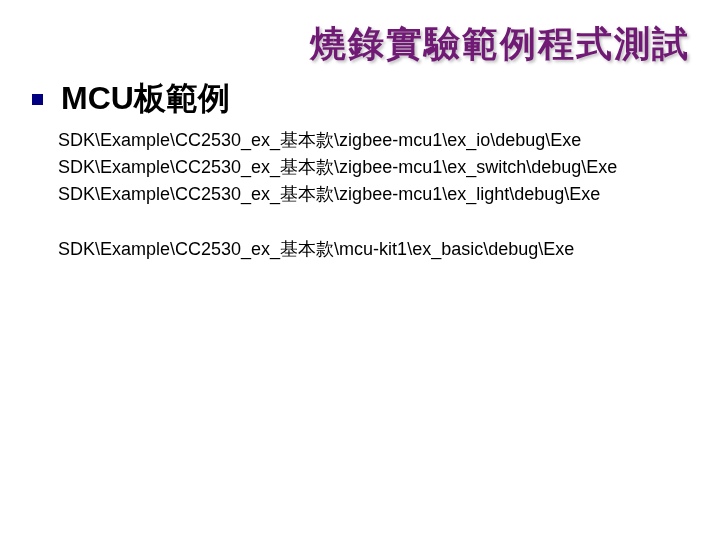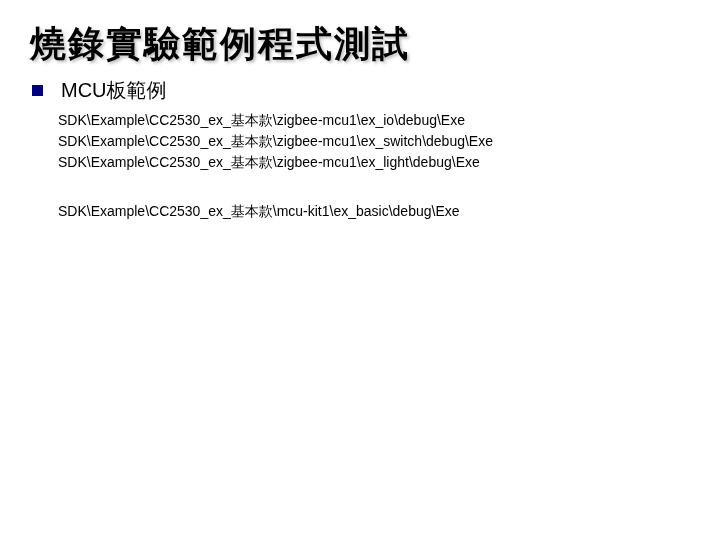--- a/index.html
+++ b/index.html
@@ -14,22 +14,22 @@
       font-family: "Microsoft JhengHei", "PMingLiU", Arial, sans-serif;
       position: relative;
       overflow: hidden;
     }
     .slide {
       padding: 20px 30px 20px 30px;
     }
     .title {
       font-size: 36px;
       font-weight: bold;
-      color: #000000;
-      text-align: left;
+      color: #701a75;
+      text-align: right;
       margin-bottom: 8px;
       letter-spacing: 2px;
       text-shadow: 2px 2px 3px rgba(100,100,100,0.4);
     }
     .subtitle {
       font-size: 17px;
       font-weight: bold;
       color: #000000;
       margin-left: 110px;
       margin-bottom: 30px;
@@ -41,30 +41,30 @@
     }
     .bullet {
       width: 11px;
       height: 11px;
       background: #000080;
       margin-right: 18px;
       margin-left: 2px;
       flex-shrink: 0;
     }
     .section-heading {
-      font-size: 20px;
-      font-weight: normal;
+      font-size: 32px;
+      font-weight: bold;
       color: #000000;
     }
     .path-list {
       margin-left: 28px;
       margin-bottom: 28px;
     }
     .path-item {
-      font-size: 14px;
+      font-size: 18px;
       color: #000000;
       line-height: 1.5;
       font-family: Verdana, "Microsoft JhengHei", Arial, sans-serif;
       white-space: nowrap;
     }
   </style>
 </head>
 <body>
 
 <div class="slide">

